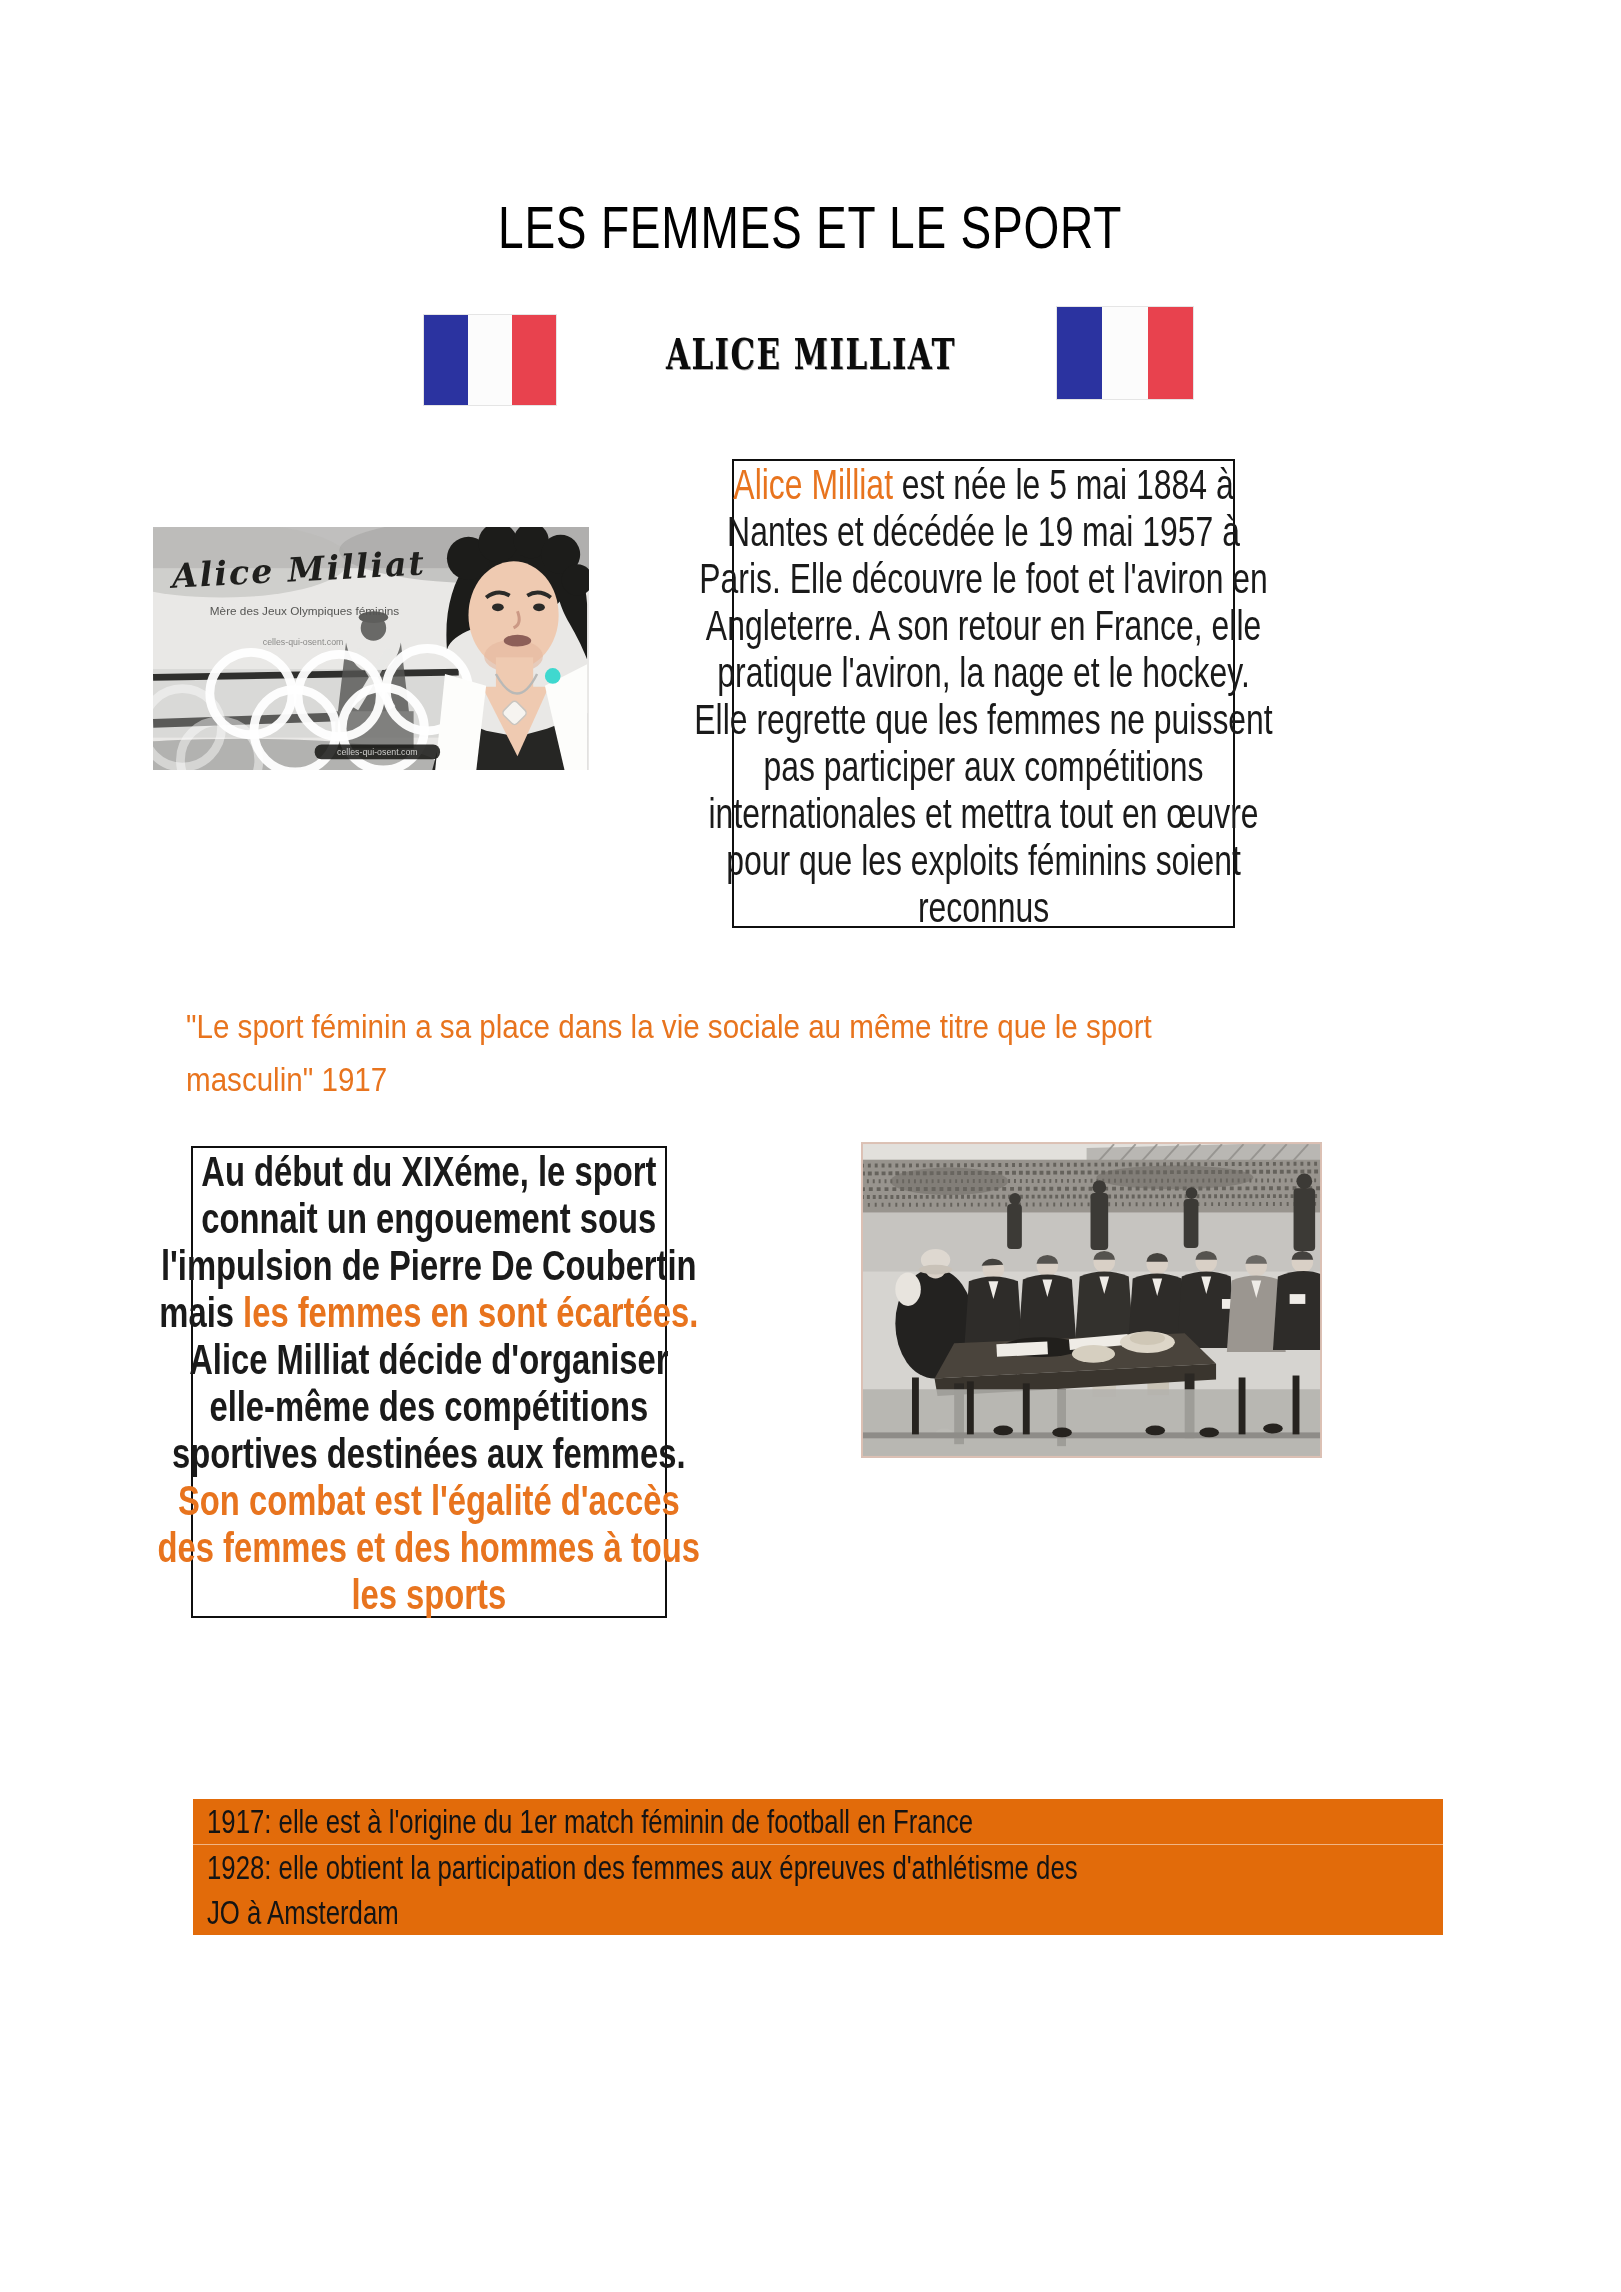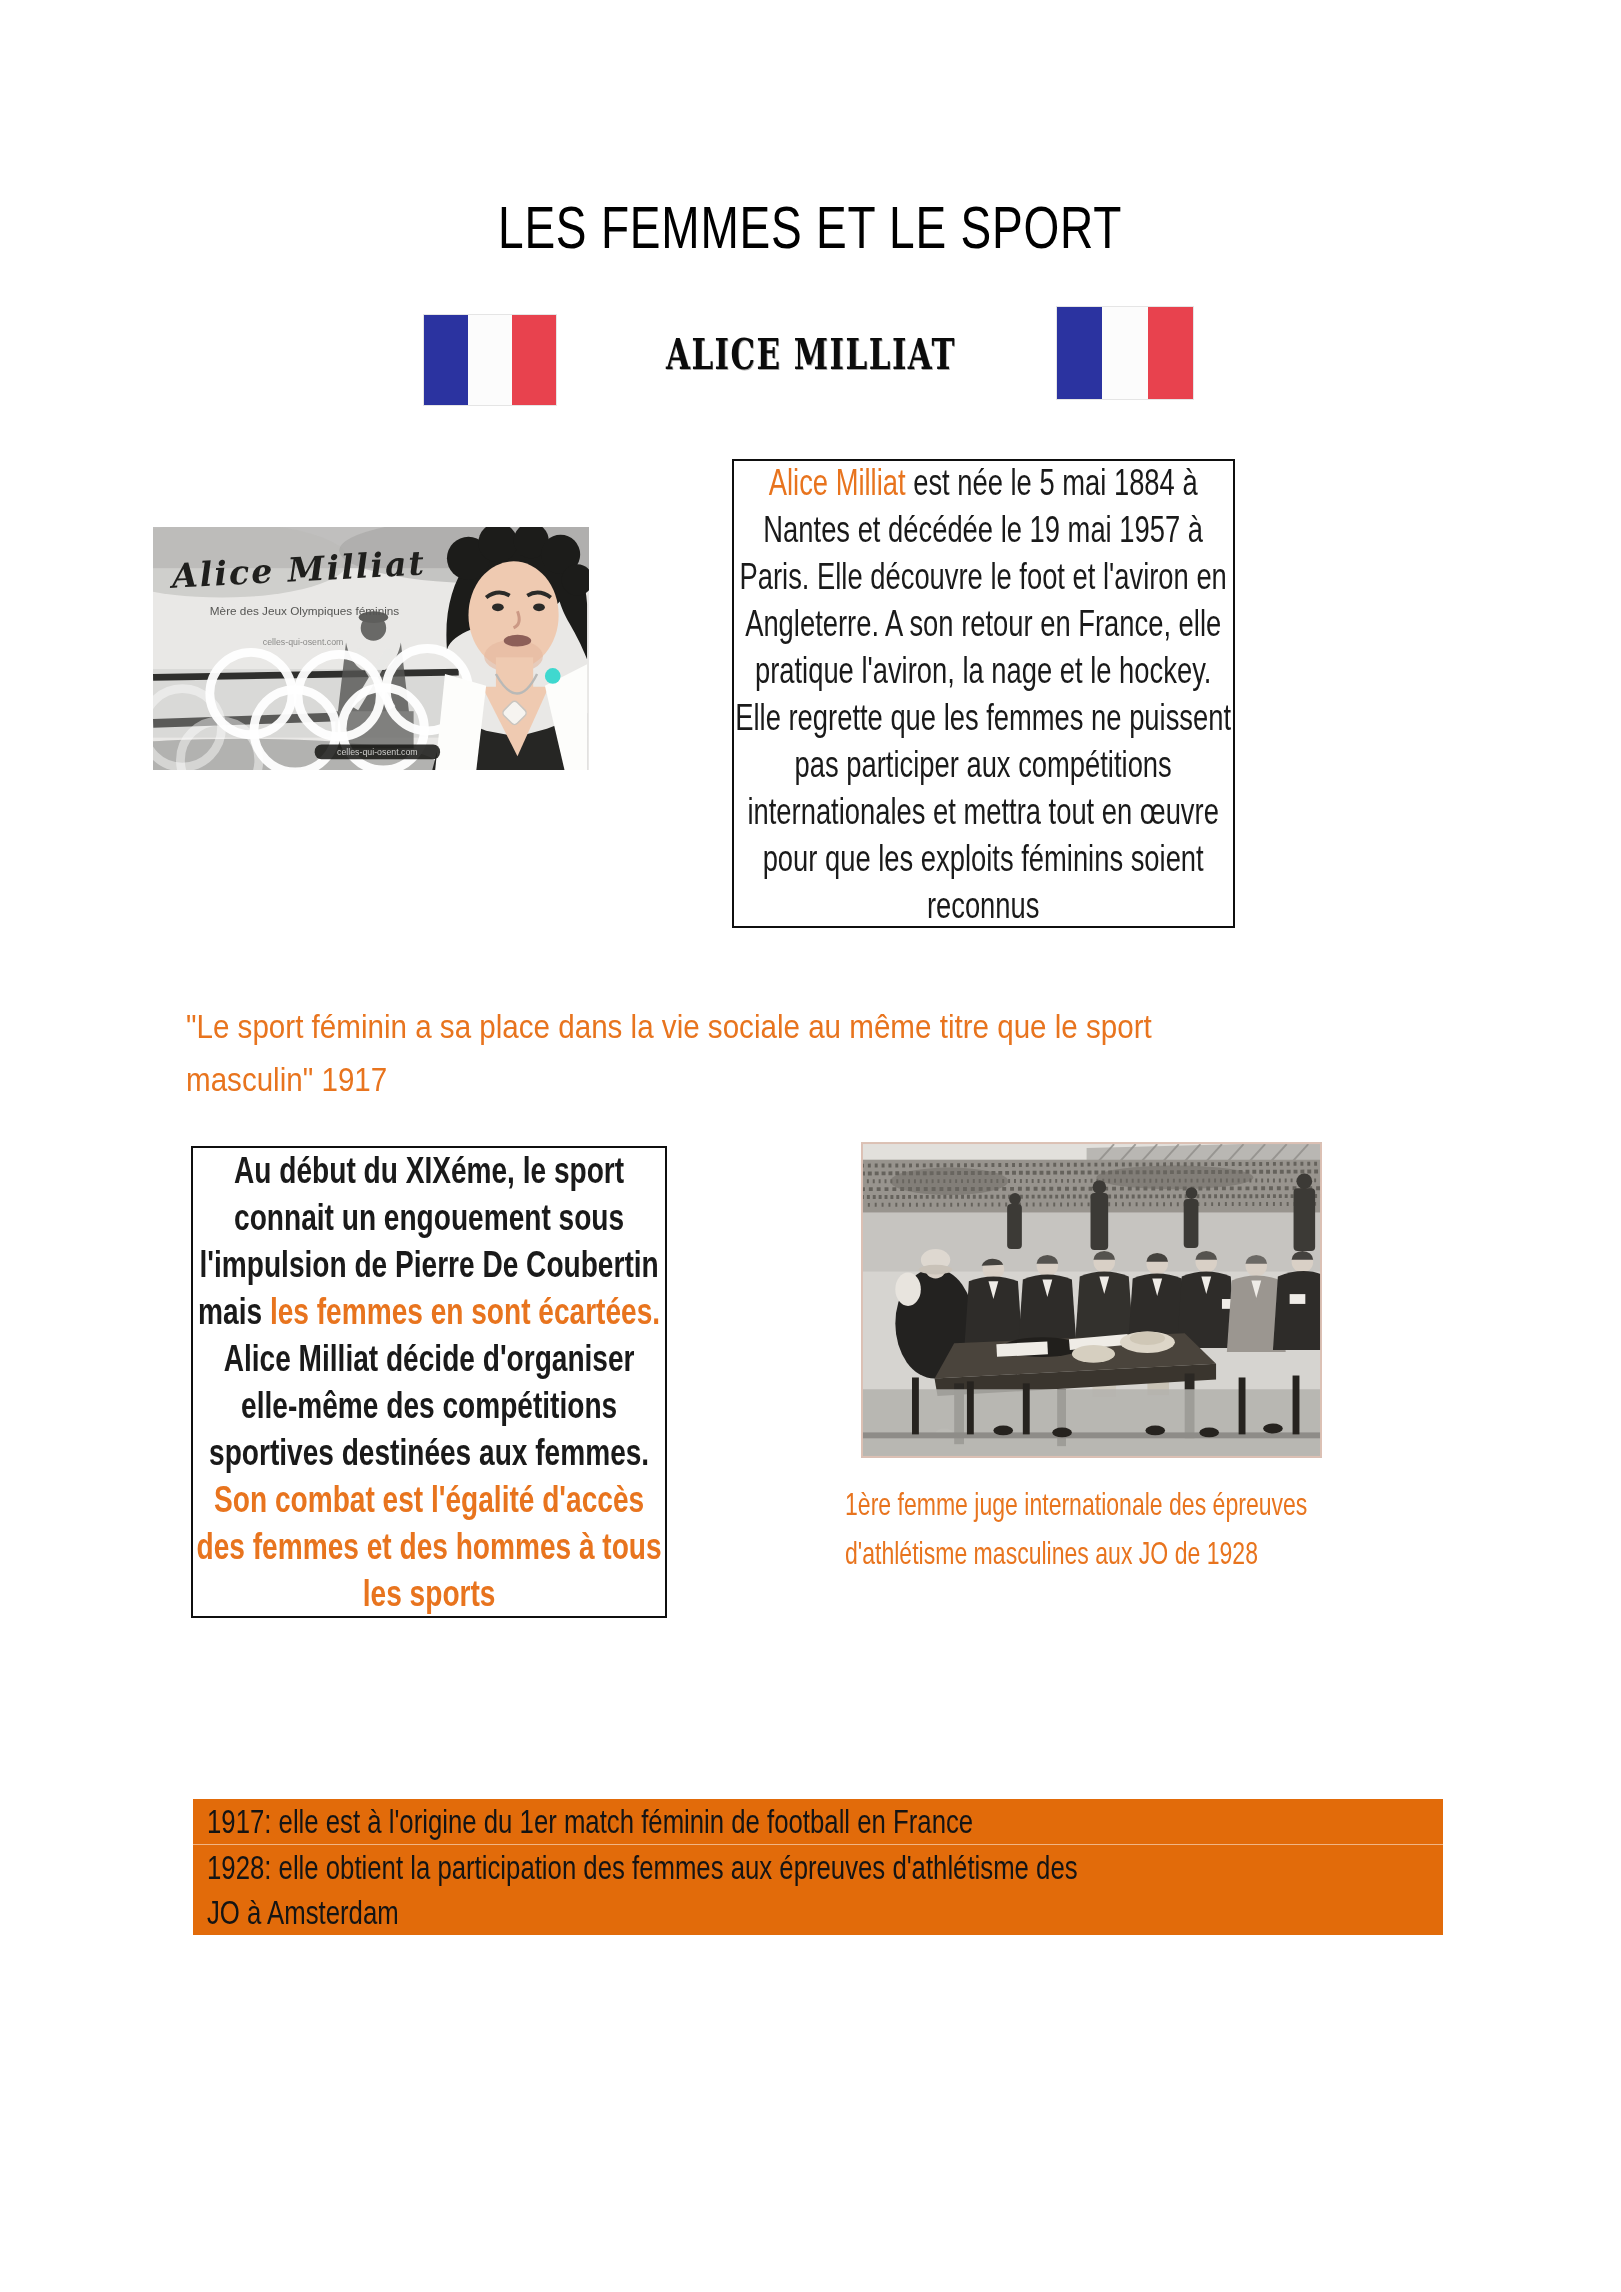--- a/index.html
+++ b/index.html
@@ -25,22 +25,22 @@
   .flag-right{left:1057px;top:307px;width:136px;height:92px;}
   .doc-subtitle{position:absolute;left:50%;top:329px;transform:translateX(-50%);white-space:nowrap;}
   .doc-subtitle .fancy{
     display:inline-block;transform:scaleX(0.72);transform-origin:center;
     font-family:"DejaVu Serif",serif;font-weight:700;font-size:43px;letter-spacing:2px;color:#0c0c0c;
     text-shadow:1px 1px 0 rgba(0,0,0,0.35);white-space:pre;
   }
   
   .text-box{
     position:absolute;border:2.9px solid #0f0f0f;box-sizing:border-box;
-    display:flex;align-items:center;justify-content:center;text-align:center;
-    font-size:36px;line-height:47px;background:#fff;
+    display:flex;justify-content:center;text-align:center;
+    font-size:42px;line-height:47px;background:#fff;
   }
   .text-box .inner{display:inline-block;white-space:pre;transform-origin:center;}
   .bio-box{left:732px;top:459px;width:503px;height:469px;}
   .bio-box .inner{transform:scaleX(0.76);}
   .history-box{left:191px;top:1146px;width:476px;height:472px;font-weight:bold;}
   .history-box .inner{transform:scaleX(0.78);}
   
   .quote{
     position:absolute;left:186px;top:1000px;font-size:34px;line-height:53px;color:var(--accent-orange);
   }
@@ -294,24 +294,20 @@
       <rect x="440" y="238" width="7" height="60"></rect>
       <ellipse cx="145" cy="294" rx="10" ry="5"></ellipse>
         <ellipse cx="205" cy="296" rx="10" ry="5"></ellipse>
       <ellipse cx="300" cy="294" rx="10" ry="5"></ellipse>
         <ellipse cx="355" cy="296" rx="10" ry="5"></ellipse>
       <ellipse cx="420" cy="292" rx="10" ry="5"></ellipse>
     </g>
     <rect x="1" y="1" width="468" height="320" fill="none" stroke="#dcc0b4" stroke-width="2"></rect>
   </svg>
 
-  <div class="photo-caption">
-    <span class="inner">1ère femme juge internationale des épreuves
-d'athlétisme masculines aux JO de 1928</span>
-  </div>
 
   <div class="timeline">
     <div class="row"><span class="inner">1917: elle est à l'origine du 1er match féminin de football en France</span></div>
     <div class="row"><span class="inner">1928: elle obtient la participation des femmes aux épreuves d'athlétisme des
 JO à Amsterdam</span></div>
   </div>
 
 </div>
 
 

